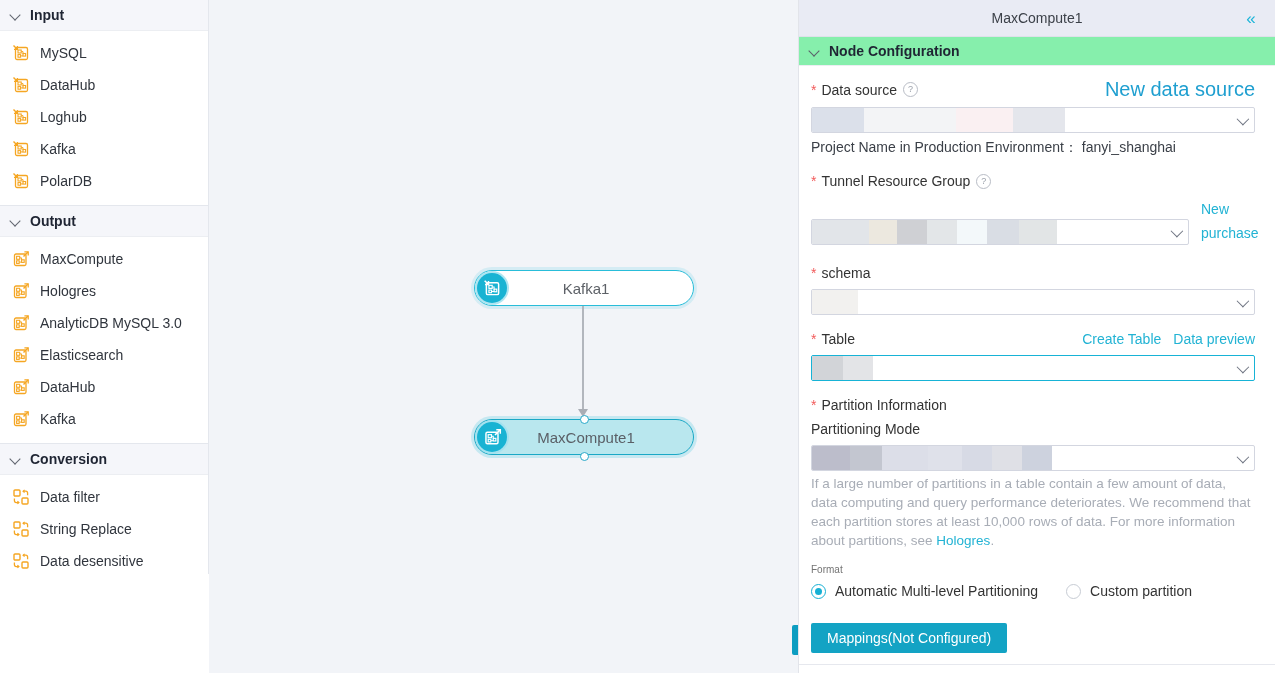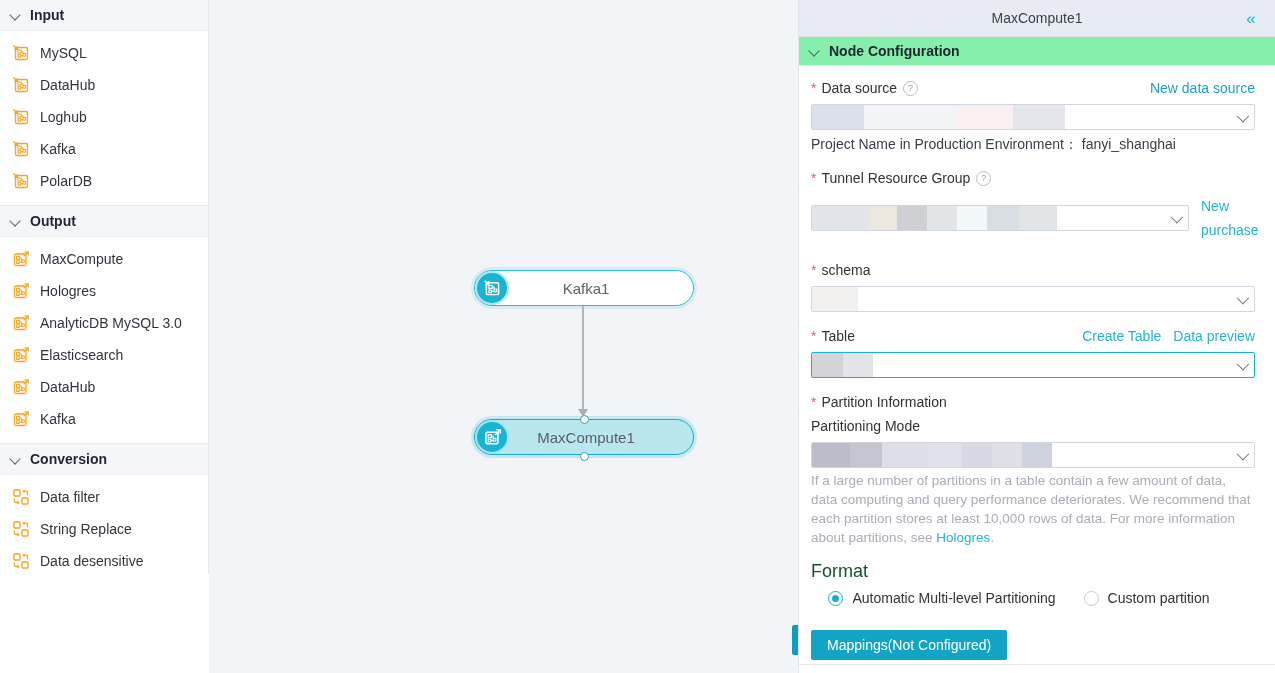--- a/index.html
+++ b/index.html
@@ -127,21 +127,21 @@
   .flabel{
     display:flex;align-items:center;font-size:14px;color:#333;
     margin:0 0 6px 0;min-height:20px;position:relative;
   }
   .req{color:#f25a5a;margin-right:5px;font-size:14px;line-height:1;}
   .qmark{
     display:inline-block;width:13px;height:13px;border-radius:50%;
     border:1px solid #b9bdc6;color:#9aa0aa;font-size:9px;line-height:12px;
     text-align:center;margin-left:6px;cursor:pointer;flex:0 0 13px;
   }
-  .link{color:#1f9fd0;font-size:14px;cursor:pointer;}
+  .link{color:#1f9fd0;font-size:20px;cursor:pointer;}
   .link-teal{color:#22b3d4;font-size:14px;cursor:pointer;}
   .right-links{margin-left:auto;display:flex;gap:12px;align-items:center;}
 
   .select{
     position:relative;height:26px;border:1px solid #d3d6e0;border-radius:2px;
     background:#fff;box-sizing:border-box;display:flex;align-items:center;
     cursor:pointer;overflow:hidden;
   }
   .select.focused{border:1px solid #17b3d6;}
   .select .caret{
@@ -152,22 +152,22 @@
     border-right:1.6px solid #6d7380;border-bottom:1.6px solid #6d7380;
     transform:rotate(45deg) translateY(-2px);
   }
   .redacted{display:flex;height:100%;align-items:stretch;pointer-events:none;}
   .redacted span{display:block;height:100%;}
 
   .hint-line{font-size:14px;color:#3a3f47;margin:6px 0 0 0;}
   .desc{
     font-size:13.5px;color:#a8adb6;line-height:19px;margin:3px 0 0 0;
   }
-  .fmt-label{font-size:18px;color:#14532d;margin:14px 0 8px 0;}
-  .radio-row{display:flex;align-items:center;gap:0;justify-content:center;}
+  .fmt-label{font-size:10px;color:#737373;margin:14px 0 8px 0;}
+  .radio-row{display:flex;align-items:center;gap:0;}
   .radio{
     display:flex;align-items:center;cursor:pointer;margin-right:28px;
   }
   .radio .dot{
     width:15px;height:15px;border-radius:50%;border:1.5px solid #c7ccd4;
     box-sizing:border-box;background:#fff;margin-right:9px;flex:0 0 15px;
     position:relative;
   }
   .radio.on .dot{border:1.5px solid #16b0d4;}
   .radio.on .dot::after{
@@ -502,21 +502,21 @@
         <div class="hint-line">Project Name in Production Environment： fanyi_shanghai</div>
       </div>
 
       
       <div class="field" style="margin-top:14px;">
         <div class="flabel">
           <span class="req">*</span>
           <span>Tunnel Resource Group</span>
           <span class="qmark">?</span>
         </div>
-        <div style="display:flex;align-items:center;">
+        <div style="display:flex;align-items:flex-end;">
           <div class="select" style="width:378px;flex:0 0 378px;">
             <span class="redacted">
               <span style="width:57px;background:#e2e5e9;"></span>
               <span style="width:28px;background:#ece8df;"></span>
               <span style="width:30px;background:#cfd0d4;"></span>
               <span style="width:30px;background:#e3e6e8;"></span>
               <span style="width:30px;background:#f3f8fa;"></span>
               <span style="width:32px;background:#d9dde4;"></span>
               <span style="width:38px;background:#e2e5e6;"></span>
             </span>

